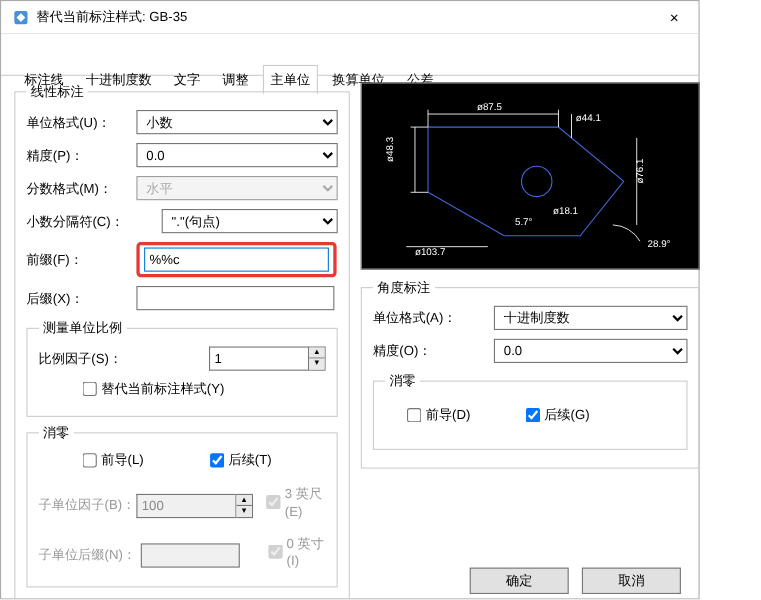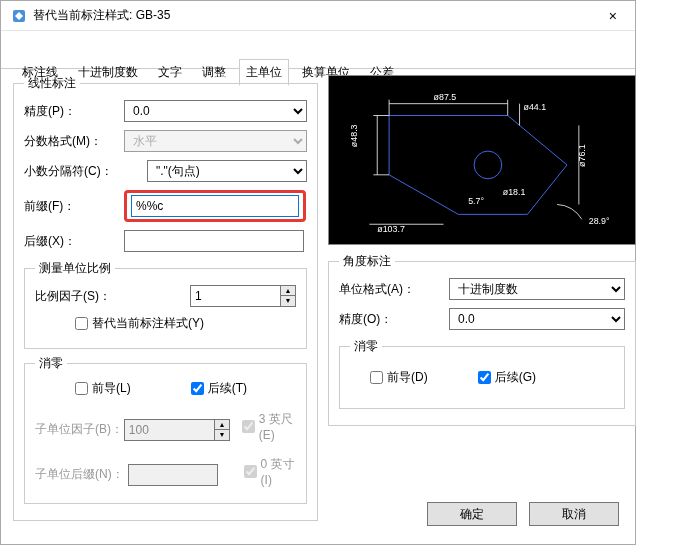--- a/index.html
+++ b/index.html
@@ -31,21 +31,21 @@
     .spinner { display: flex; align-items: center; }
     .spinner input { width: 90px; border-right: none; }
     .spinner-btns { display: flex; flex-direction: column; border: 1px solid #767676; }
     .spinner-btns span { width: 14px; height: 10px; font-size: 7px; text-align: center; line-height: 10px; background: #e9e9e9; cursor: pointer; user-select: none; }
     .spinner-btns span:first-child { border-bottom: 1px solid #767676; }
     .highlight-box { border: 3px solid #e53935; border-radius: 4px; padding: 2px 4px; display: inline-flex; }
     .highlight-box input { border-color: #0078d7; width: 168px; }
     .preview { width: 308px; height: 170px; background: #000; border: 1px solid #888; position: relative; margin-bottom: 8px; }
     .checkbox-row { display: flex; align-items: center; gap: 4px; margin-bottom: 6px; }
     input[type="checkbox"] { width: 13px; height: 13px; }
-    .footer { position: absolute; bottom: 18px; right: 16px; display: flex; gap: 12px; }
+    .footer { position: absolute; bottom: 4px; right: 16px; display: flex; gap: 12px; }
     .btn { width: 90px; height: 24px; border: 1px solid #767676; background: #e1e1e1; cursor: pointer; font-family: inherit; font-size: 12px; }
     .indent { margin-left: 40px; }
     .preview svg { width: 100%; height: 100%; }
     .preview text { fill: #fff; font-size: 9px; font-family: sans-serif; }
     .preview line, .preview path, .preview circle { stroke: #4169e1; fill: none; stroke-width: 1; }
     .preview .dim { stroke: #fff; stroke-width: 0.8; }
   </style>
 </head>
 <body>
 
@@ -68,20 +68,24 @@
     <div class="tab">调整</div>
     <div class="tab active">主单位</div>
     <div class="tab">换算单位</div>
     <div class="tab">公差</div>
   </div>
 
   <div class="content">
     <div class="left">
       <fieldset>
         <legend>线性标注</legend>
+        <div class="row">
+          <span class="lbl">单位格式(U)：</span>
+          <select class="w-full"><option>小数</option></select>
+        </div>
         <div class="row">
           <span class="lbl">精度(P)：</span>
           <select class="w-full"><option>0.0</option></select>
         </div>
         <div class="row">
           <span class="lbl">分数格式(M)：</span>
           <select class="w-full" disabled=""><option>水平</option></select>
         </div>
         <div class="row">
           <span class="lbl">小数分隔符(C)：</span>

